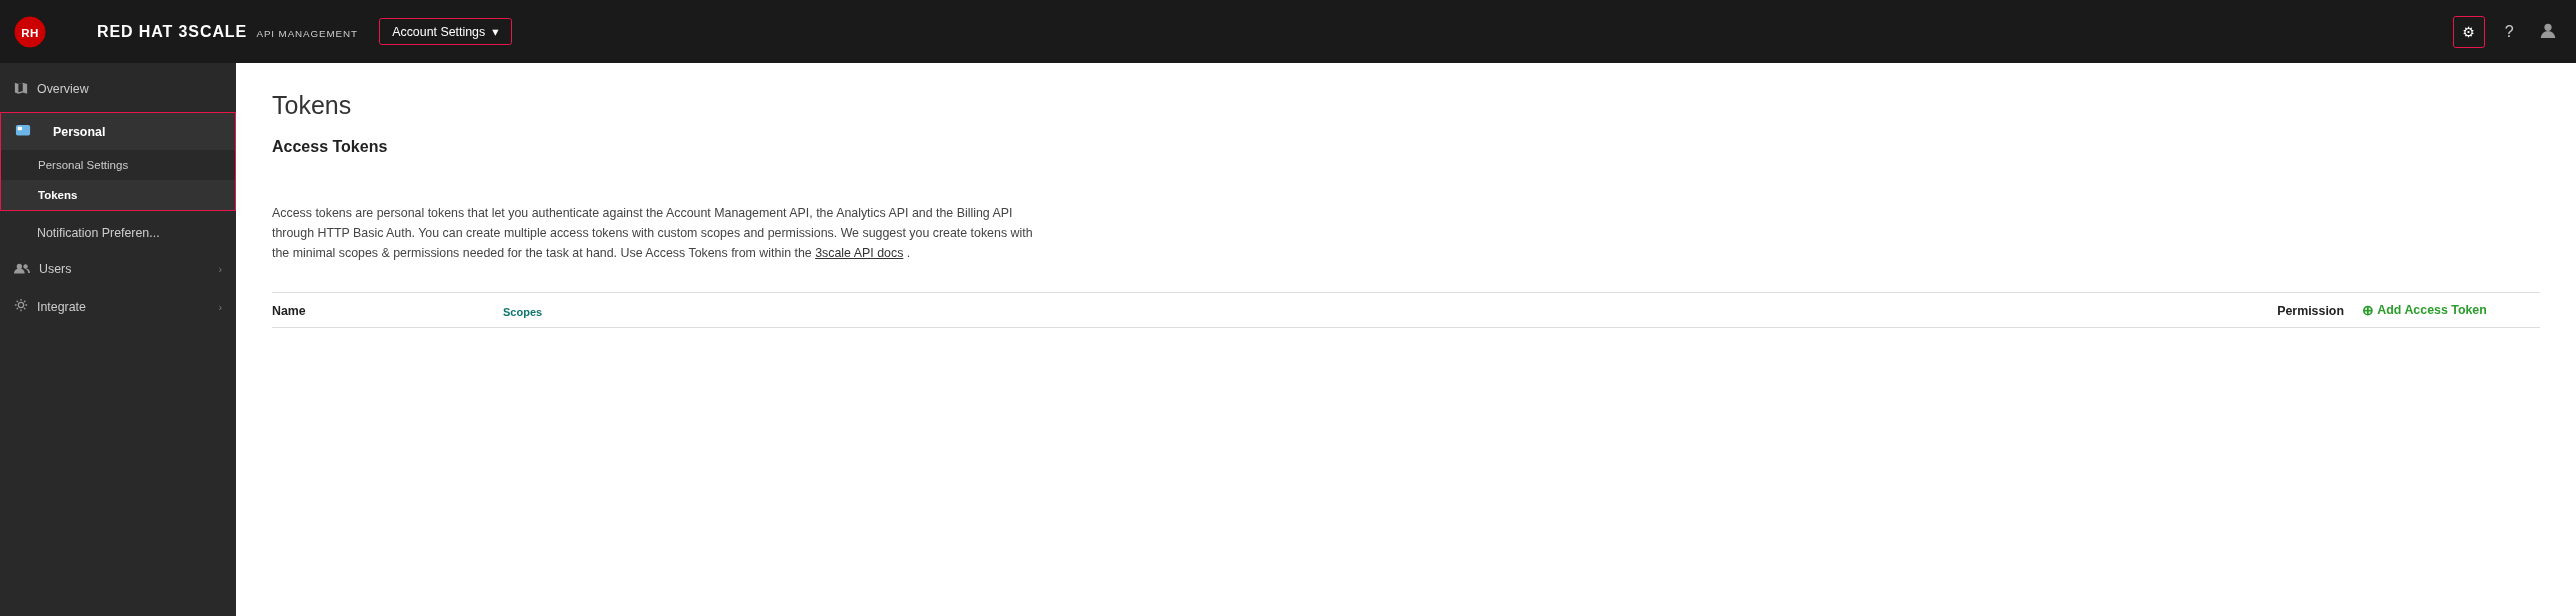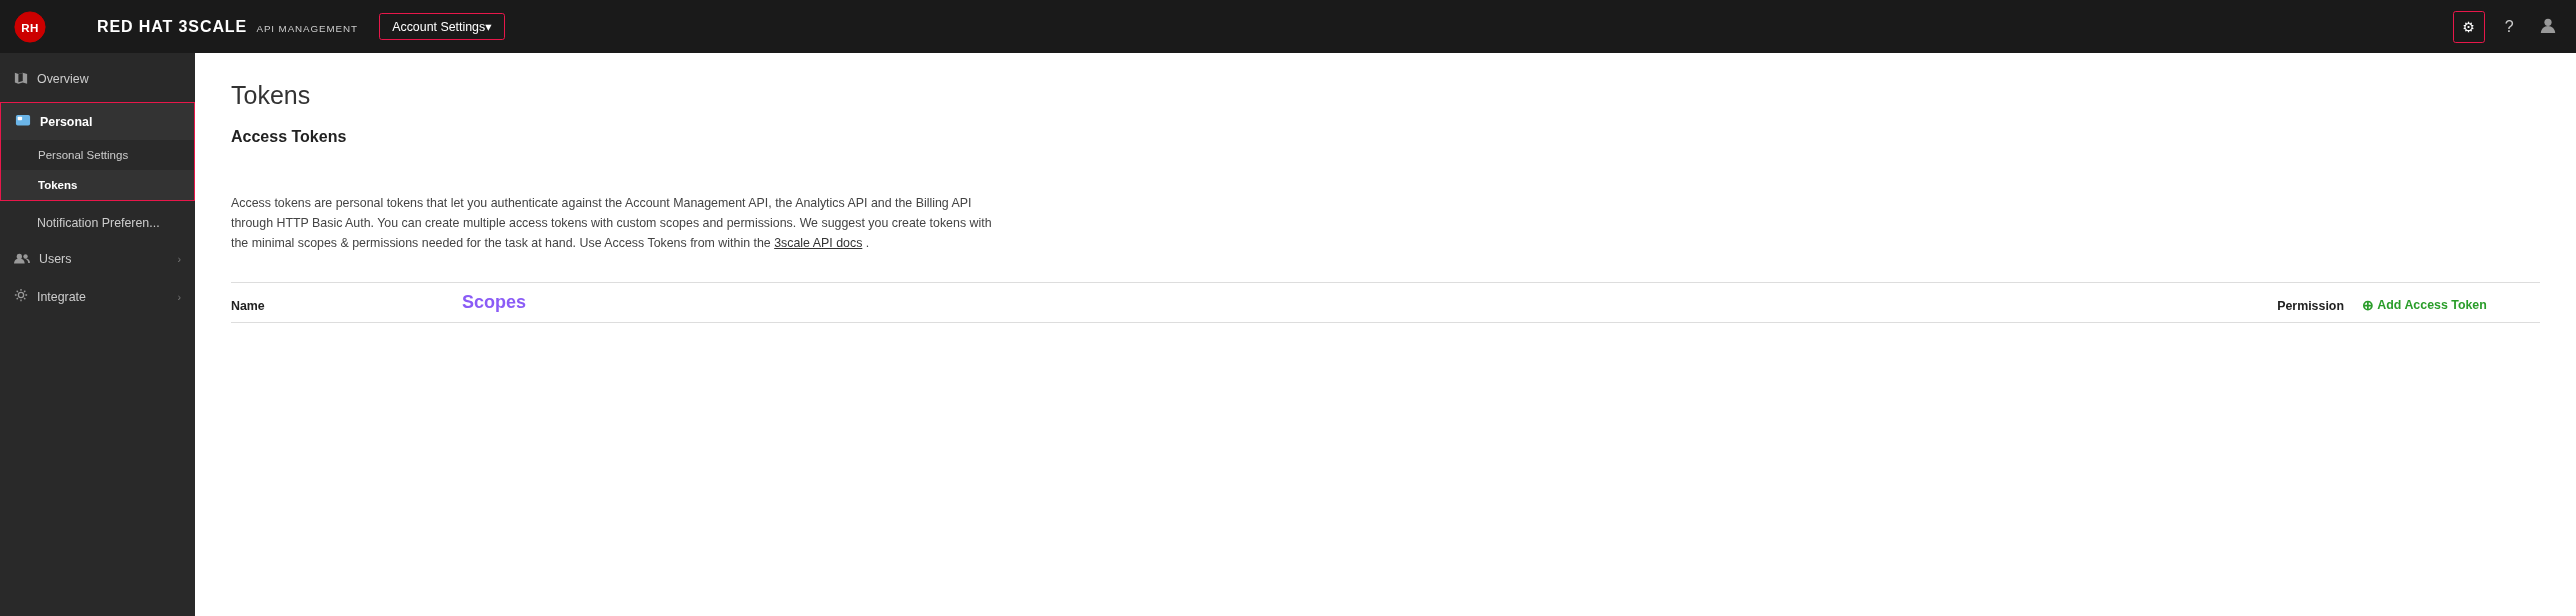--- a/index.html
+++ b/index.html
@@ -1,21 +1,21 @@
 <!DOCTYPE html>
 <html style="font-size:14px"><head>
   <meta charset="utf-8">
   <style>
     * { margin: 0; padding: 0; box-sizing: border-box; }
     body { font-family: 'Helvetica Neue', Arial, sans-serif; background: #fff; display: flex; flex-direction: column; height: 616px; overflow: hidden; }
 
     
     .top-nav {
       background: #1a1a1a;
-      height: 53px;
+      height: 63px;
       display: flex;
       align-items: center;
       padding: 0 14px;
       flex-shrink: 0;
     }
     .top-nav-brand {
       display: flex;
       align-items: center;
       gap: 9px;
       color: #fff;
@@ -46,21 +46,21 @@
     .account-settings-btn {
       border: 1.8px solid #e8174a;
       border-radius: 2.7px;
       padding: 5.3px 12.4px;
       color: #fff;
       background: transparent;
       font-size: 12.4px;
       cursor: pointer;
       display: flex;
       align-items: center;
-      gap: 0;
+      gap: 7px;
     }
     .top-nav-right {
       margin-left: auto;
       display: flex;
       align-items: center;
       gap: 10.7px;
     }
     .gear-btn {
       border: 1.8px solid #e8174a;
       border-radius: 2.7px;
@@ -89,21 +89,21 @@
 
     
     .main-layout {
       display: flex;
       flex: 1;
       overflow: hidden;
     }
 
     
     .sidebar {
-      width: 195px;
+      width: 236px;
       background: #292929;
       color: #ccc;
       flex-shrink: 0;
       overflow-y: auto;
       padding-top: 7px;
     }
     .sidebar-item {
       display: flex;
       align-items: center;
       gap: 9px;
@@ -117,21 +117,21 @@
     .sidebar-item-arrow { font-size: 10.7px; color: #777; }
 
     
     .sidebar-group-personal {
       border: 1.8px solid #e8174a;
       margin: 3.6px 0;
     }
     .sidebar-group-header {
       display: flex;
       align-items: center;
-      gap: 9px;
+      gap: 22px;
       padding: 10.7px 14px;
       font-size: 12.4px;
       color: #fff;
       font-weight: 600;
       background: #333;
     }
     .sidebar-group-header .icon { font-size: 14px; color: #6bb5e8; }
     .sidebar-sub-item {
       padding: 9px 14px 9px 37px;
       font-size: 11.5px;
@@ -178,21 +178,21 @@
 
     
     .table-header {
       display: flex;
       align-items: flex-end;
       border-top: 0.9px solid #ddd;
       border-bottom: 0.9px solid #ddd;
       padding: 9px 0;
     }
     .col-name { width: 231px; font-size: 12.4px; font-weight: 700; color: #222; }
-    .col-scopes { flex: 1; font-size: 18px; font-weight: 700; color: #8b5cf6; }
+    .col-scopes { flex: 1; font-size: 11px; font-weight: 700; color: #0f766e; }
     .col-permission { width: 160px; font-size: 12.4px; font-weight: 700; color: #222; text-align: right; padding-right: 18px; }
     .col-action { width: 178px; text-align: right; }
     .add-token-btn {
       color: #2a9d2a;
       font-size: 12.4px;
       font-weight: 600;
       background: transparent;
       border: none;
       cursor: pointer;
       display: flex;

